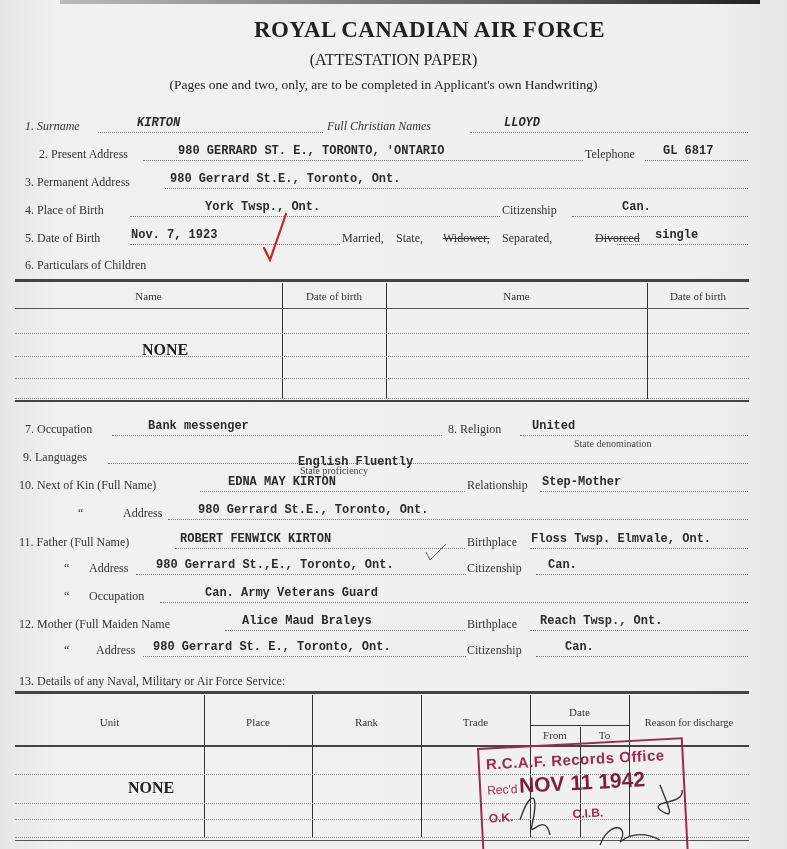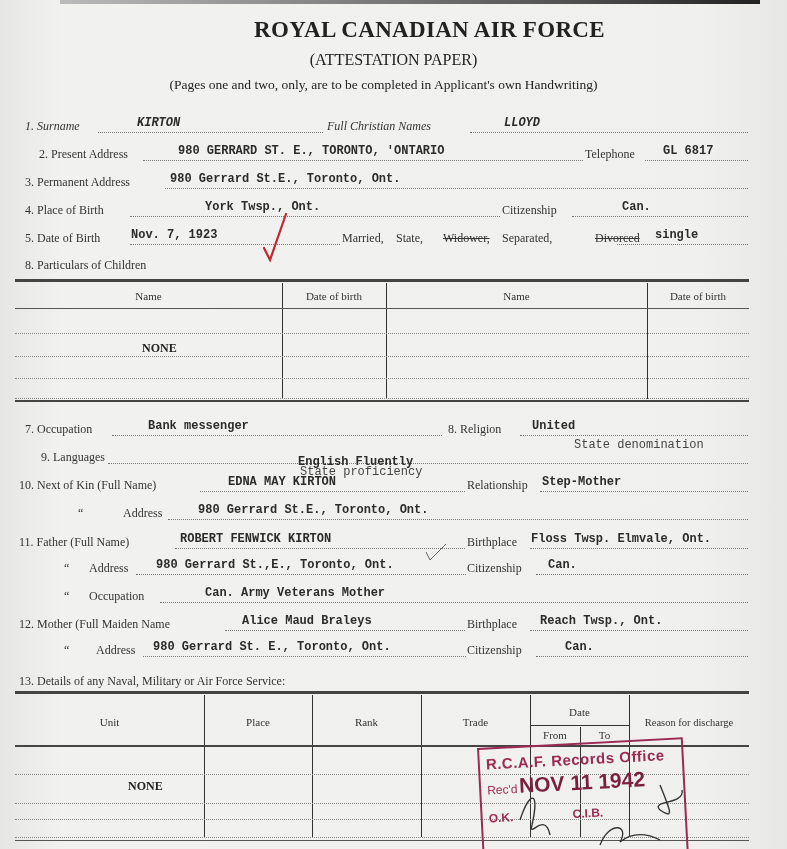--- a/index.html
+++ b/index.html
@@ -13,27 +13,27 @@
          font-family:"Liberation Serif",serif;font-weight:bold;font-size:23px;letter-spacing:0.3px;color:#222;padding-left:36px;}
   .subtitle{position:absolute;top:51px;left:0;width:787px;text-align:center;
             font-family:"Liberation Serif",serif;font-size:16px;color:#222;}
   .note{position:absolute;top:77px;left:0;width:767px;text-align:center;
         font-family:"Liberation Serif",serif;font-size:13.5px;color:#222;}
   .row{position:absolute;height:18px;font-size:12px;font-family:"Liberation Serif",serif;white-space:nowrap;}
   .lbl{position:absolute;top:0;color:#333;}
   .val{position:absolute;top:-3px;font-family:"Liberation Mono","DejaVu Sans Mono",monospace;font-size:12px;
        font-weight:bold;color:#2b2b2b;}
   .dots{position:absolute;height:0;border-bottom:1px dotted #777;}
-  .small{position:absolute;font-size:12px;color:#444;font-family:Liberation Mono, monospace;}
+  .small{position:absolute;font-size:10px;color:#444;font-family:Liberation Serif, serif;}
   .thick{position:absolute;height:3px;background:#444;}
   .vline{position:absolute;width:1px;background:#333;}
   .hline{position:absolute;height:1px;background:#333;}
   .hdr{position:absolute;font-size:11px;font-family:"Liberation Serif",serif;color:#333;text-align:center;}
   .dotrow{position:absolute;height:0;border-bottom:1px dotted #888;}
-  .cellval{position:absolute;font-family:"Liberation Serif",serif;font-weight:bold;font-size:12px;color:#222;}
+  .cellval{position:absolute;font-family:"Liberation Serif",serif;font-weight:bold;font-size:16px;color:#222;}
   .stamp{position:absolute;left:477px;top:748px;width:202px;height:110px;border:2px solid #9b2b55;
          transform:rotate(-3deg);transform-origin:left top;color:#9b2b55;font-family:"Liberation Sans",sans-serif;}
   .stamp .st1{position:absolute;left:6px;top:6px;font-size:15px;font-weight:bold;letter-spacing:0.5px;}
   .stamp .st2{position:absolute;left:6px;top:34px;font-size:12px;}
   .stamp .st3{position:absolute;left:38px;top:26px;font-size:21px;font-weight:bold;color:#7a1f3f;}
   .stamp .st4{position:absolute;left:6px;top:62px;font-size:12px;font-weight:bold;}
   .stamp .st5{position:absolute;left:90px;top:62px;font-size:12px;font-weight:bold;}
   .check{position:absolute;}
 </style>
 </head>
@@ -90,21 +90,21 @@
     <span class="lbl" style="left:567px;text-decoration:line-through;margin-left:28px;">Divorced</span>
     <span class="dots" style="left:617px;width:131px;top:13px;"></span>
     <span class="val" style="left:655px;">single</span>
   </div>
 
   <svg class="check" style="left:262px;top:212px;" width="26" height="52">
     <path d="M2 36 L8 48 L24 2" stroke="#c0282d" stroke-width="2.2" fill="none" stroke-linecap="round"></path>
   </svg>
 
   <div class="row" style="left:0;top:258px;width:787px;">
-    <span class="lbl" style="left:25px;">8. Particulars of Children</span>
+    <span class="lbl" style="left:25px;">6. Particulars of Children</span>
   </div>
 
   <div>
     <div class="thick" style="left:15px;top:279px;width:734px;"></div>
     <div class="vline" style="left:282px;top:283px;height:116px;"></div>
     <div class="vline" style="left:386px;top:283px;height:116px;"></div>
     <div class="vline" style="left:647px;top:283px;height:116px;"></div>
     <div class="hdr" style="left:15px;top:290px;width:267px;">Name</div>
     <div class="hdr" style="left:282px;top:290px;width:104px;">Date of birth</div>
     <div class="hdr" style="left:386px;top:290px;width:261px;">Name</div>
@@ -122,21 +122,21 @@
     <span class="lbl" style="left:25px;">7. Occupation</span>
     <span class="dots" style="left:112px;width:330px;top:13px;"></span>
     <span class="val" style="left:148px;">Bank messenger</span>
     <span class="lbl" style="left:448px;">8. Religion</span>
     <span class="dots" style="left:520px;width:228px;top:13px;"></span>
     <span class="val" style="left:532px;">United</span>
   </div>
   <div class="small" style="left:574px;top:438px;">State denomination</div>
 
   <div class="row" style="left:0;top:450px;width:787px;">
-    <span class="lbl" style="left:41px;">9. Languages</span>
+    <span class="lbl" style="left:23px;">9. Languages</span>
     <span class="dots" style="left:108px;width:640px;top:13px;"></span>
     <span class="val" style="left:298px;margin-top:8px;">English Fluently</span>
   </div>
   <div class="small" style="left:300px;top:465px;">State proficiency</div>
 
   <div class="row" style="left:0;top:478px;width:787px;">
     <span class="lbl" style="left:19px;">10. Next of Kin (Full Name)</span>
     <span class="dots" style="left:200px;width:265px;top:13px;"></span>
     <span class="val" style="left:228px;">EDNA MAY KIRTON</span>
     <span class="lbl" style="left:467px;">Relationship</span>
@@ -167,21 +167,21 @@
     <span class="dots" style="left:136px;width:330px;top:13px;"></span>
     <span class="val" style="left:156px;">980 Gerrard St.,E., Toronto, Ont.</span>
     <span class="lbl" style="left:467px;">Citizenship</span>
     <span class="dots" style="left:536px;width:212px;top:13px;"></span>
     <span class="val" style="left:548px;">Can.</span>
   </div>
   <div class="row" style="left:0;top:589px;width:787px;">
     <span class="lbl" style="left:64px;">“</span>
     <span class="lbl" style="left:89px;">Occupation</span>
     <span class="dots" style="left:160px;width:588px;top:13px;"></span>
-    <span class="val" style="left:205px;">Can. Army Veterans Mother</span>
+    <span class="val" style="left:205px;">Can. Army Veterans Guard</span>
   </div>
 
   <div class="row" style="left:0;top:617px;width:699px;">
     <span class="lbl" style="left:19px;">12. Mother (Full Maiden Name</span>
     <span class="dots" style="left:225px;width:240px;top:13px;"></span>
     <span class="val" style="left:242px;">Alice Maud Braleys</span>
     <span class="lbl" style="left:467px;">Birthplace</span>
     <span class="dots" style="left:530px;width:218px;top:13px;"></span>
     <span class="val" style="left:540px;">Reach Twsp., Ont.</span>
   </div>

